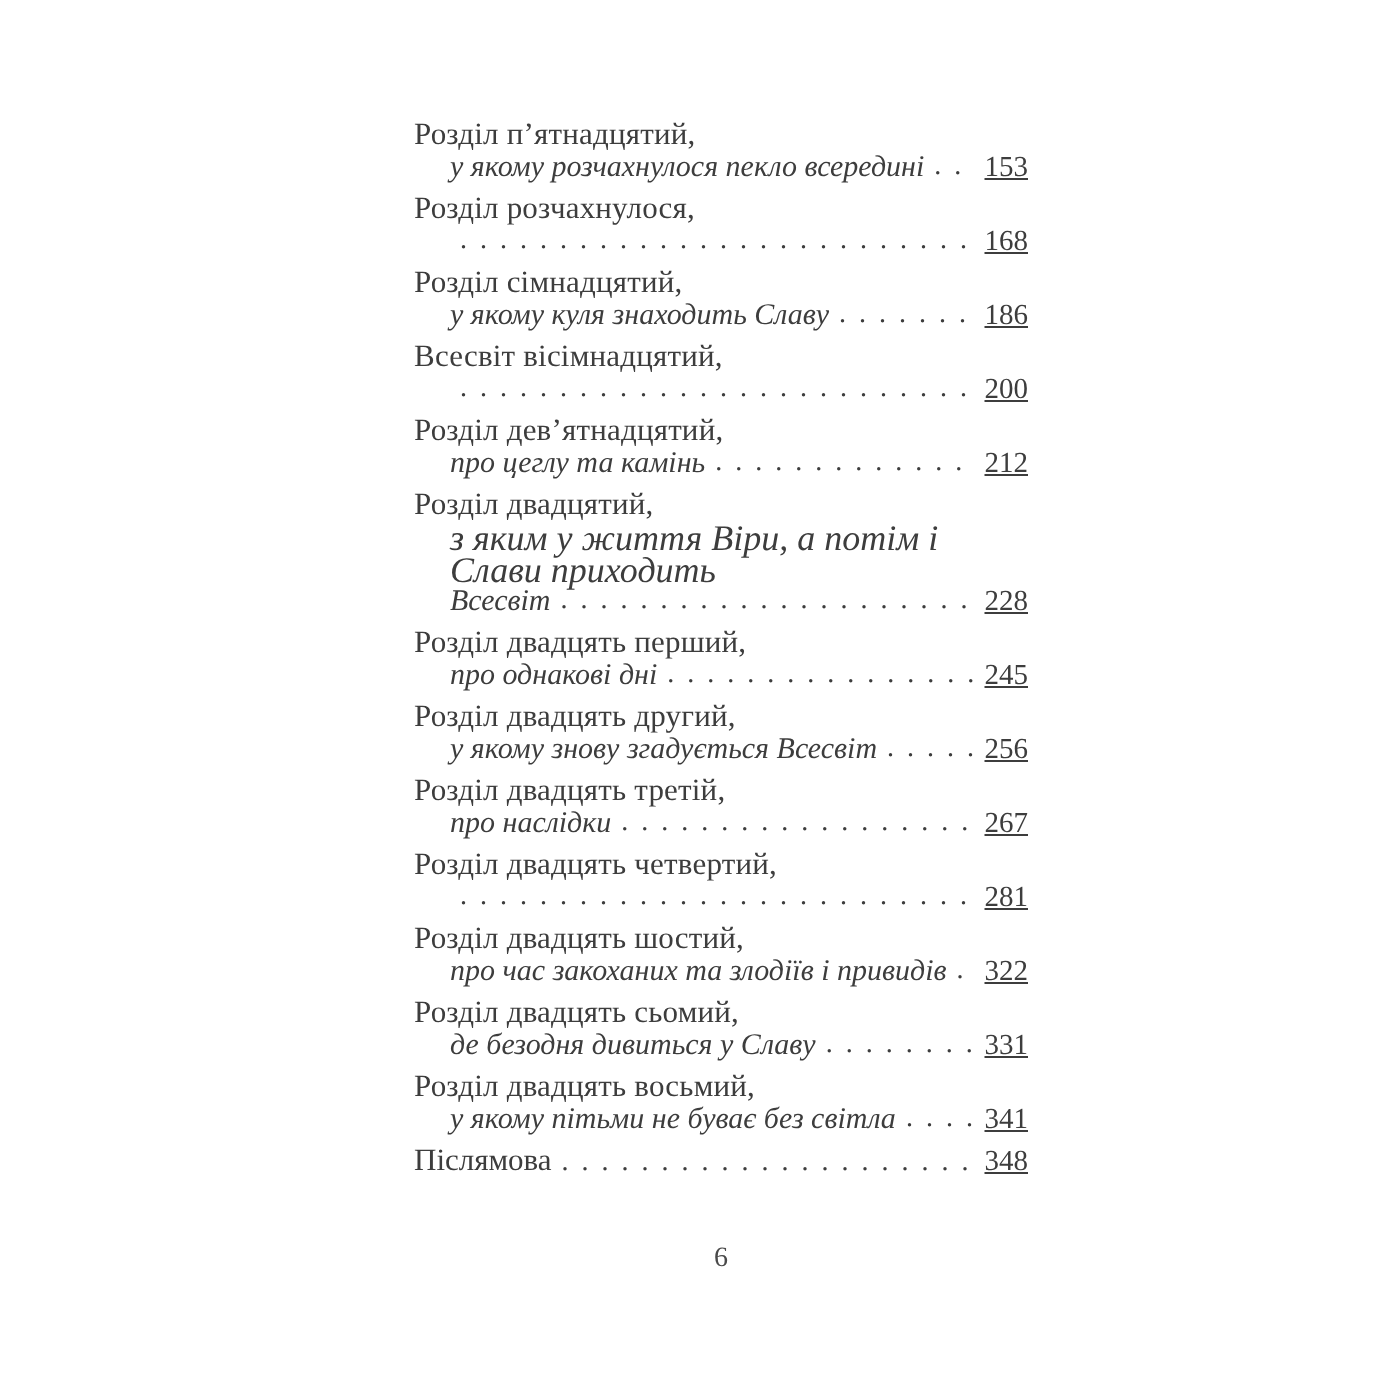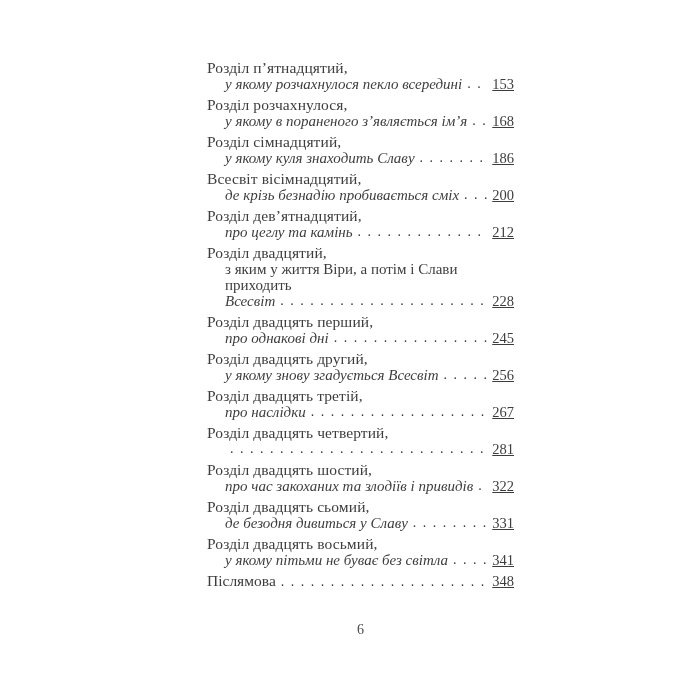--- a/index.html
+++ b/index.html
@@ -36,21 +36,22 @@
   .sub-row {
     display: flex;
     align-items: flex-end;
     padding-left: 18px;
     font-style: italic;
     font-size: 15px;
     line-height: 16px;
   }
   .sub-wrap-line {
     padding-left: 18px;
-    font-size: 15px;
+    font-style: italic;
+    font-size: 18px;
     line-height: 16px;
   }
   .sub-text {
     white-space: nowrap;
   }
   .dots {
     flex: 1 1 auto;
     overflow: hidden;
     white-space: nowrap;
     margin: 0 3px 0 5px;
@@ -99,41 +100,39 @@
         <span class="sub-text">у якому розчахнулося пекло всередині</span>
         <span class="dots"></span>
         <span class="num">153</span>
       </div>
     </div>
 
     <div class="entry">
       <div class="title-line">Розділ розчахнулося,</div>
 
       <div class="sub-row">
-        <span class="sub-text">у якому в пораненого з’являється ім’я</span>
         <span class="dots"></span>
         <span class="num">168</span>
       </div>
     </div>
 
     <div class="entry">
       <div class="title-line">Розділ сімнадцятий,</div>
 
       <div class="sub-row">
         <span class="sub-text">у якому куля знаходить Славу</span>
         <span class="dots"></span>
         <span class="num">186</span>
       </div>
     </div>
 
     <div class="entry">
       <div class="title-line">Всесвіт вісімнадцятий,</div>
 
       <div class="sub-row">
-        <span class="sub-text">де крізь безнадію пробивається сміх</span>
         <span class="dots"></span>
         <span class="num">200</span>
       </div>
     </div>
 
     <div class="entry">
       <div class="title-line">Розділ дев’ятнадцятий,</div>
 
       <div class="sub-row">
         <span class="sub-text">про цеглу та камінь</span>

